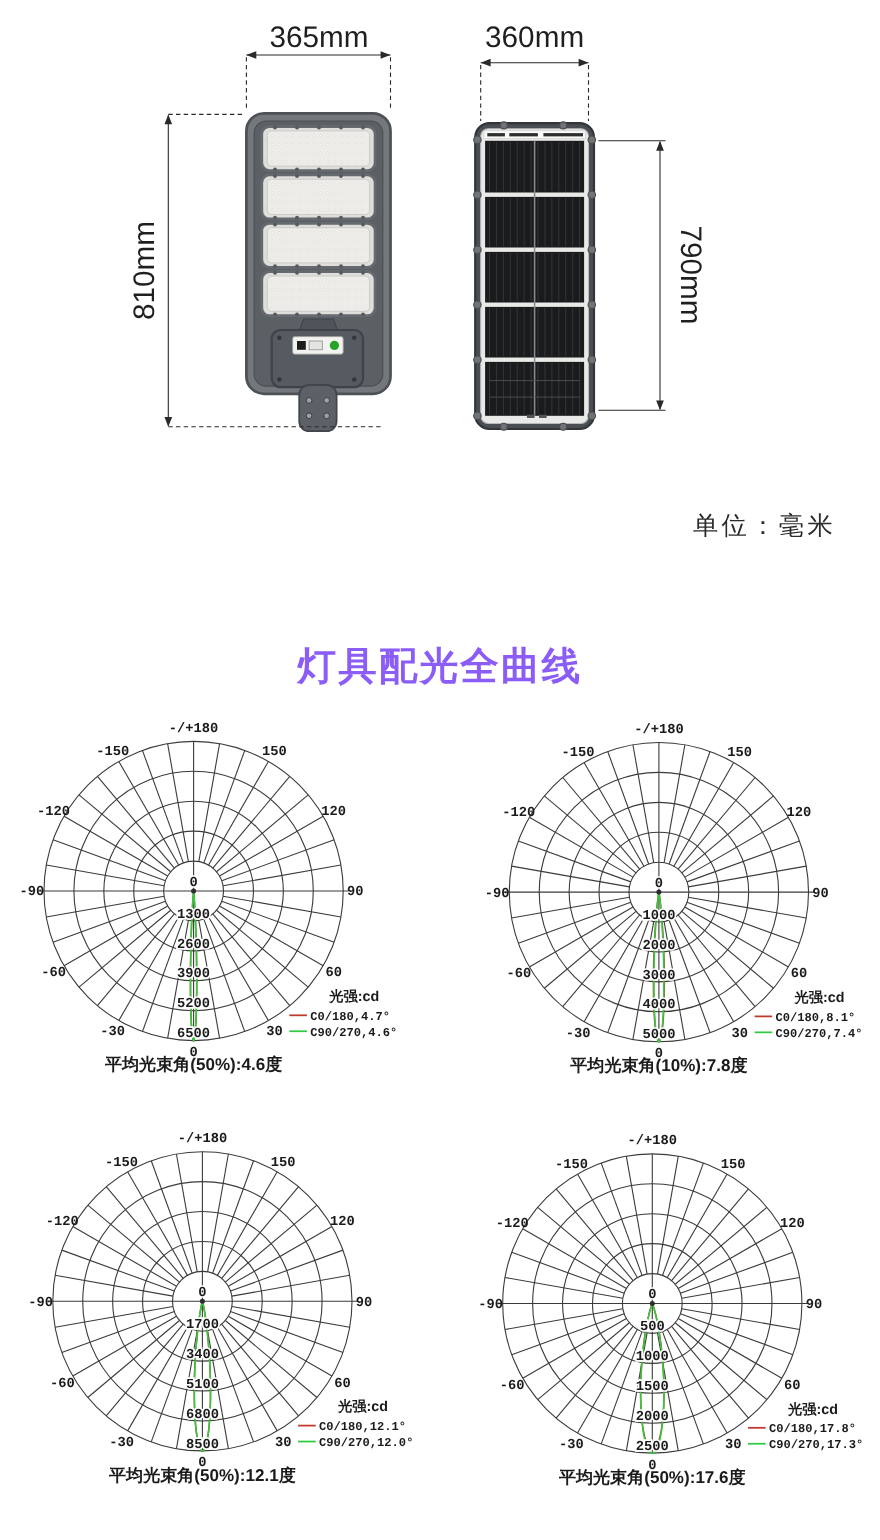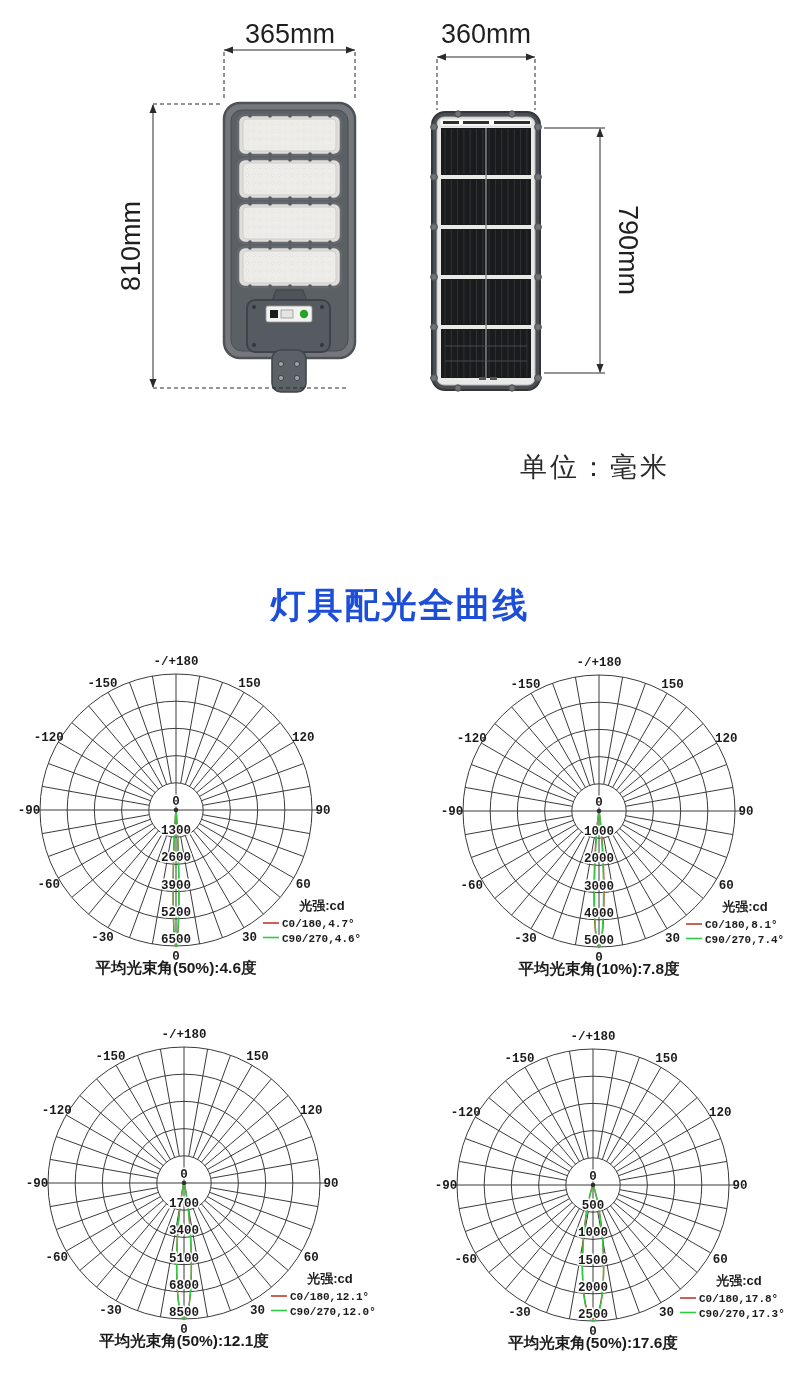--- a/index.html
+++ b/index.html
@@ -10,23 +10,23 @@
   .mono{font-family:"Liberation Mono","DejaVu Sans Mono",monospace;font-weight:bold;}
   .angle-label{font-size:12.5px;}
   .ring-label{font-size:12.5px;paint-order:stroke;stroke:#ffffff;stroke-width:3px;}
   .legend-title{font-size:13px;font-weight:bold;}
   .legend-item{font-size:11px;}
   .caption{font-size:15.5px;font-weight:bold;}
   .dimline{stroke:#2a2a2a;stroke-width:1;}
   .dashline{stroke:#2a2a2a;stroke-width:1;stroke-dasharray:4 3;}
   .arrow{fill:#2a2a2a;}
   #section-title{position:absolute;left:0;top:582px;width:800px;text-align:center;
-    font-size:35px;font-weight:bold;color:#1d4ed8;letter-spacing:2px;}
-  #unit-note{position:absolute;left:520px;top:449px;width:240px;text-align:left;
-    font-size:27px;color:#2a2a2a;letter-spacing:3px;}
+    font-size:35px;font-weight:bold;color:#8b5cf6;letter-spacing:2px;}
+  #unit-note{position:absolute;left:520px;top:462px;width:240px;text-align:right;
+    font-size:23px;color:#2a2a2a;letter-spacing:3px;}
 </style>
 </head>
 <body>
 
 <div id="section-title">灯具配光全曲线</div>
 <div id="unit-note">单位：毫米</div>
 
 <svg id="stage" viewBox="0 0 800 1400" xmlns="http://www.w3.org/2000/svg">
 
   <g>

